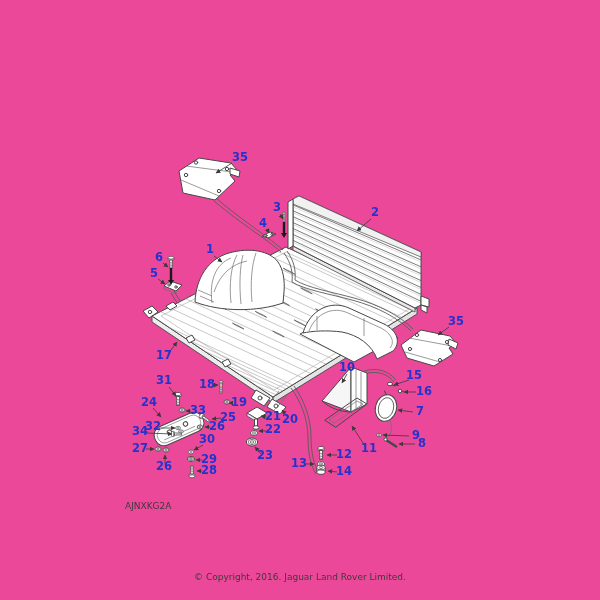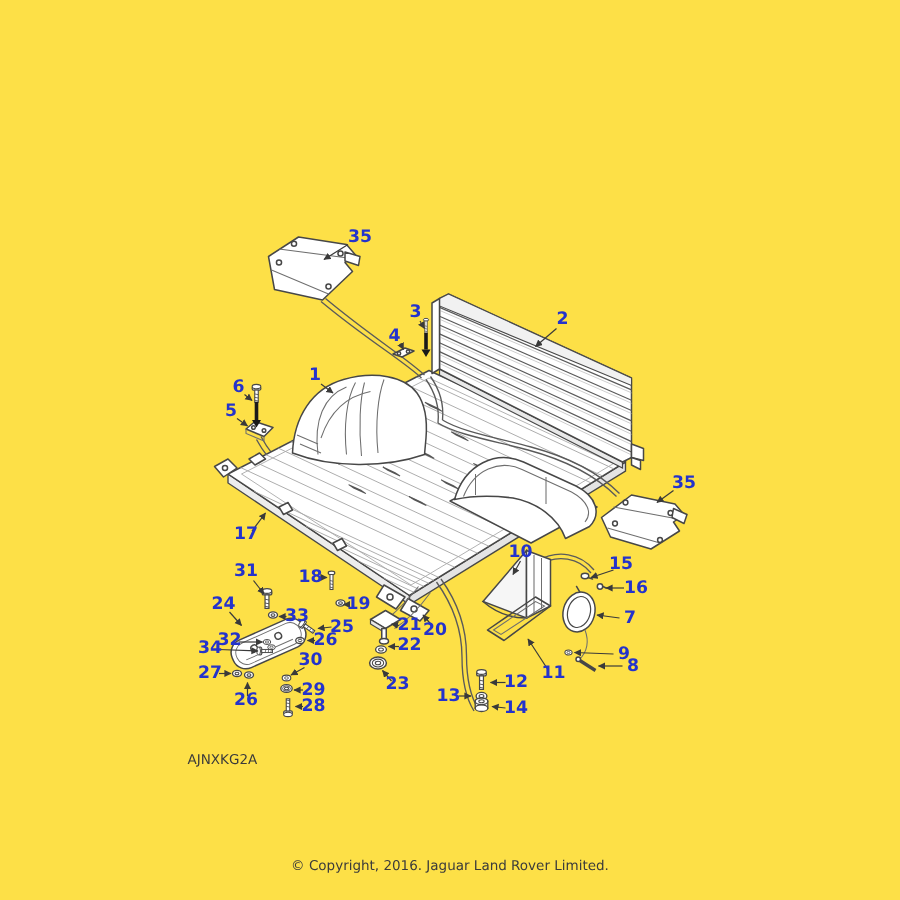--- a/index.html
+++ b/index.html
@@ -1,16 +1,16 @@
 <!DOCTYPE html>
 <html><head>
 <meta charset="utf-8">
 <style>
   html,body{margin:0;padding:0;background:#ffffff;}
-  #stage{position:relative;width:600px;height:600px;background:#fde047;overflow:hidden;
+  #stage{position:relative;width:600px;height:600px;background:#ec4899;overflow:hidden;
          font-family:"DejaVu Sans", sans-serif;}
   svg{position:absolute;left:0;top:0;}
   .art{stroke:#474747;stroke-width:1;fill:none;stroke-linejoin:round;stroke-linecap:round;}
   .artf{stroke:#474747;stroke-width:1;fill:#ffffff;stroke-linejoin:round;}
   .thin{stroke:#6e6e6e;stroke-width:.7;fill:none;}
   .lite{stroke:#aaaaaa;stroke-width:.6;fill:none;}
   .belt{stroke:#5a5a5a;stroke-width:.9;fill:none;}
   .callout-text{font-weight:bold;font-size:11.5px;font-family:"DejaVu Sans",sans-serif;}
   .code-text{font-size:9px;fill:#3b3b3b;}
   .copy-text{font-size:9px;fill:#3b3b3b;text-anchor:middle;}

